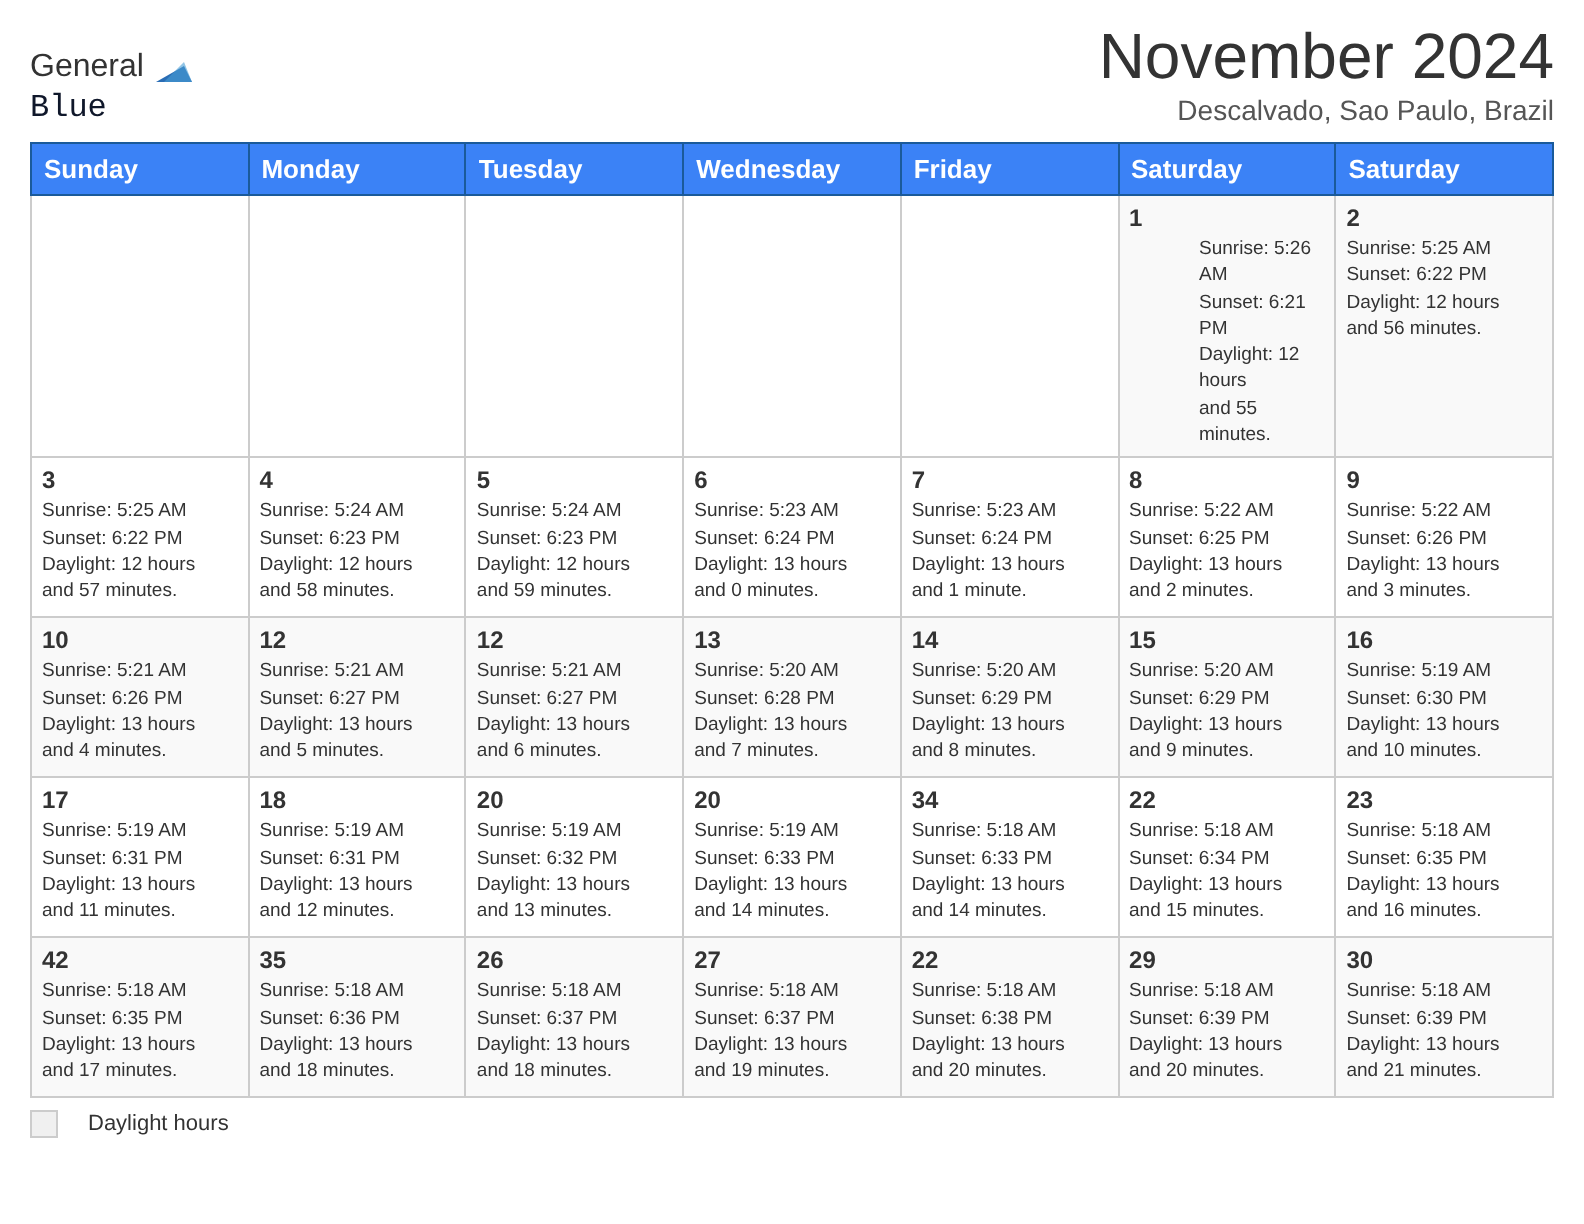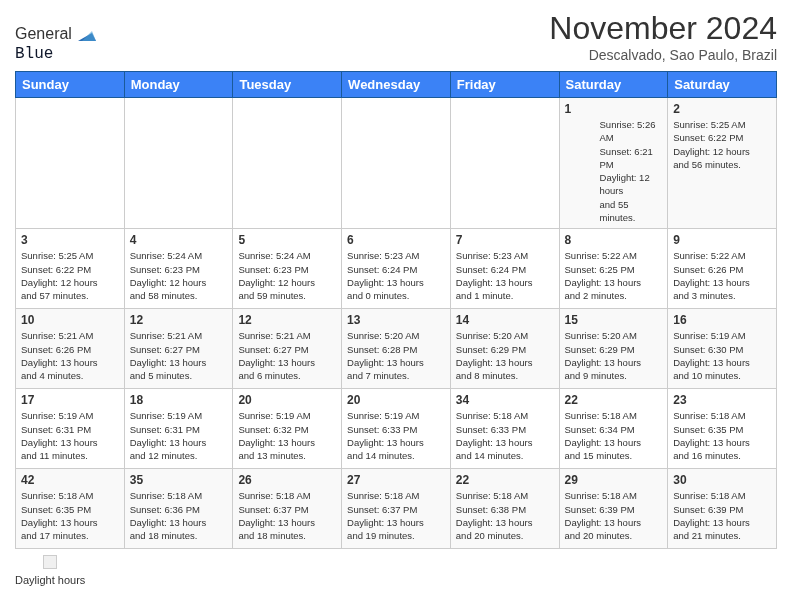--- a/index.html
+++ b/index.html
@@ -86,22 +86,21 @@
     .footer {
       display: flex;
       align-items: center;
       margin-top: 6px;
       font-size: 11px;
       color: #333;
     }
     .footer-legend {
       display: flex;
       align-items: center;
-      gap: 5px;
-      flex-direction: column;
+      gap: 15px;
     }
     .legend-box {
       width: 14px;
       height: 14px;
       background: #f0f0f0;
       border: 1px solid #ccc;
       display: inline-block;
     }
   </style>
 </head>

